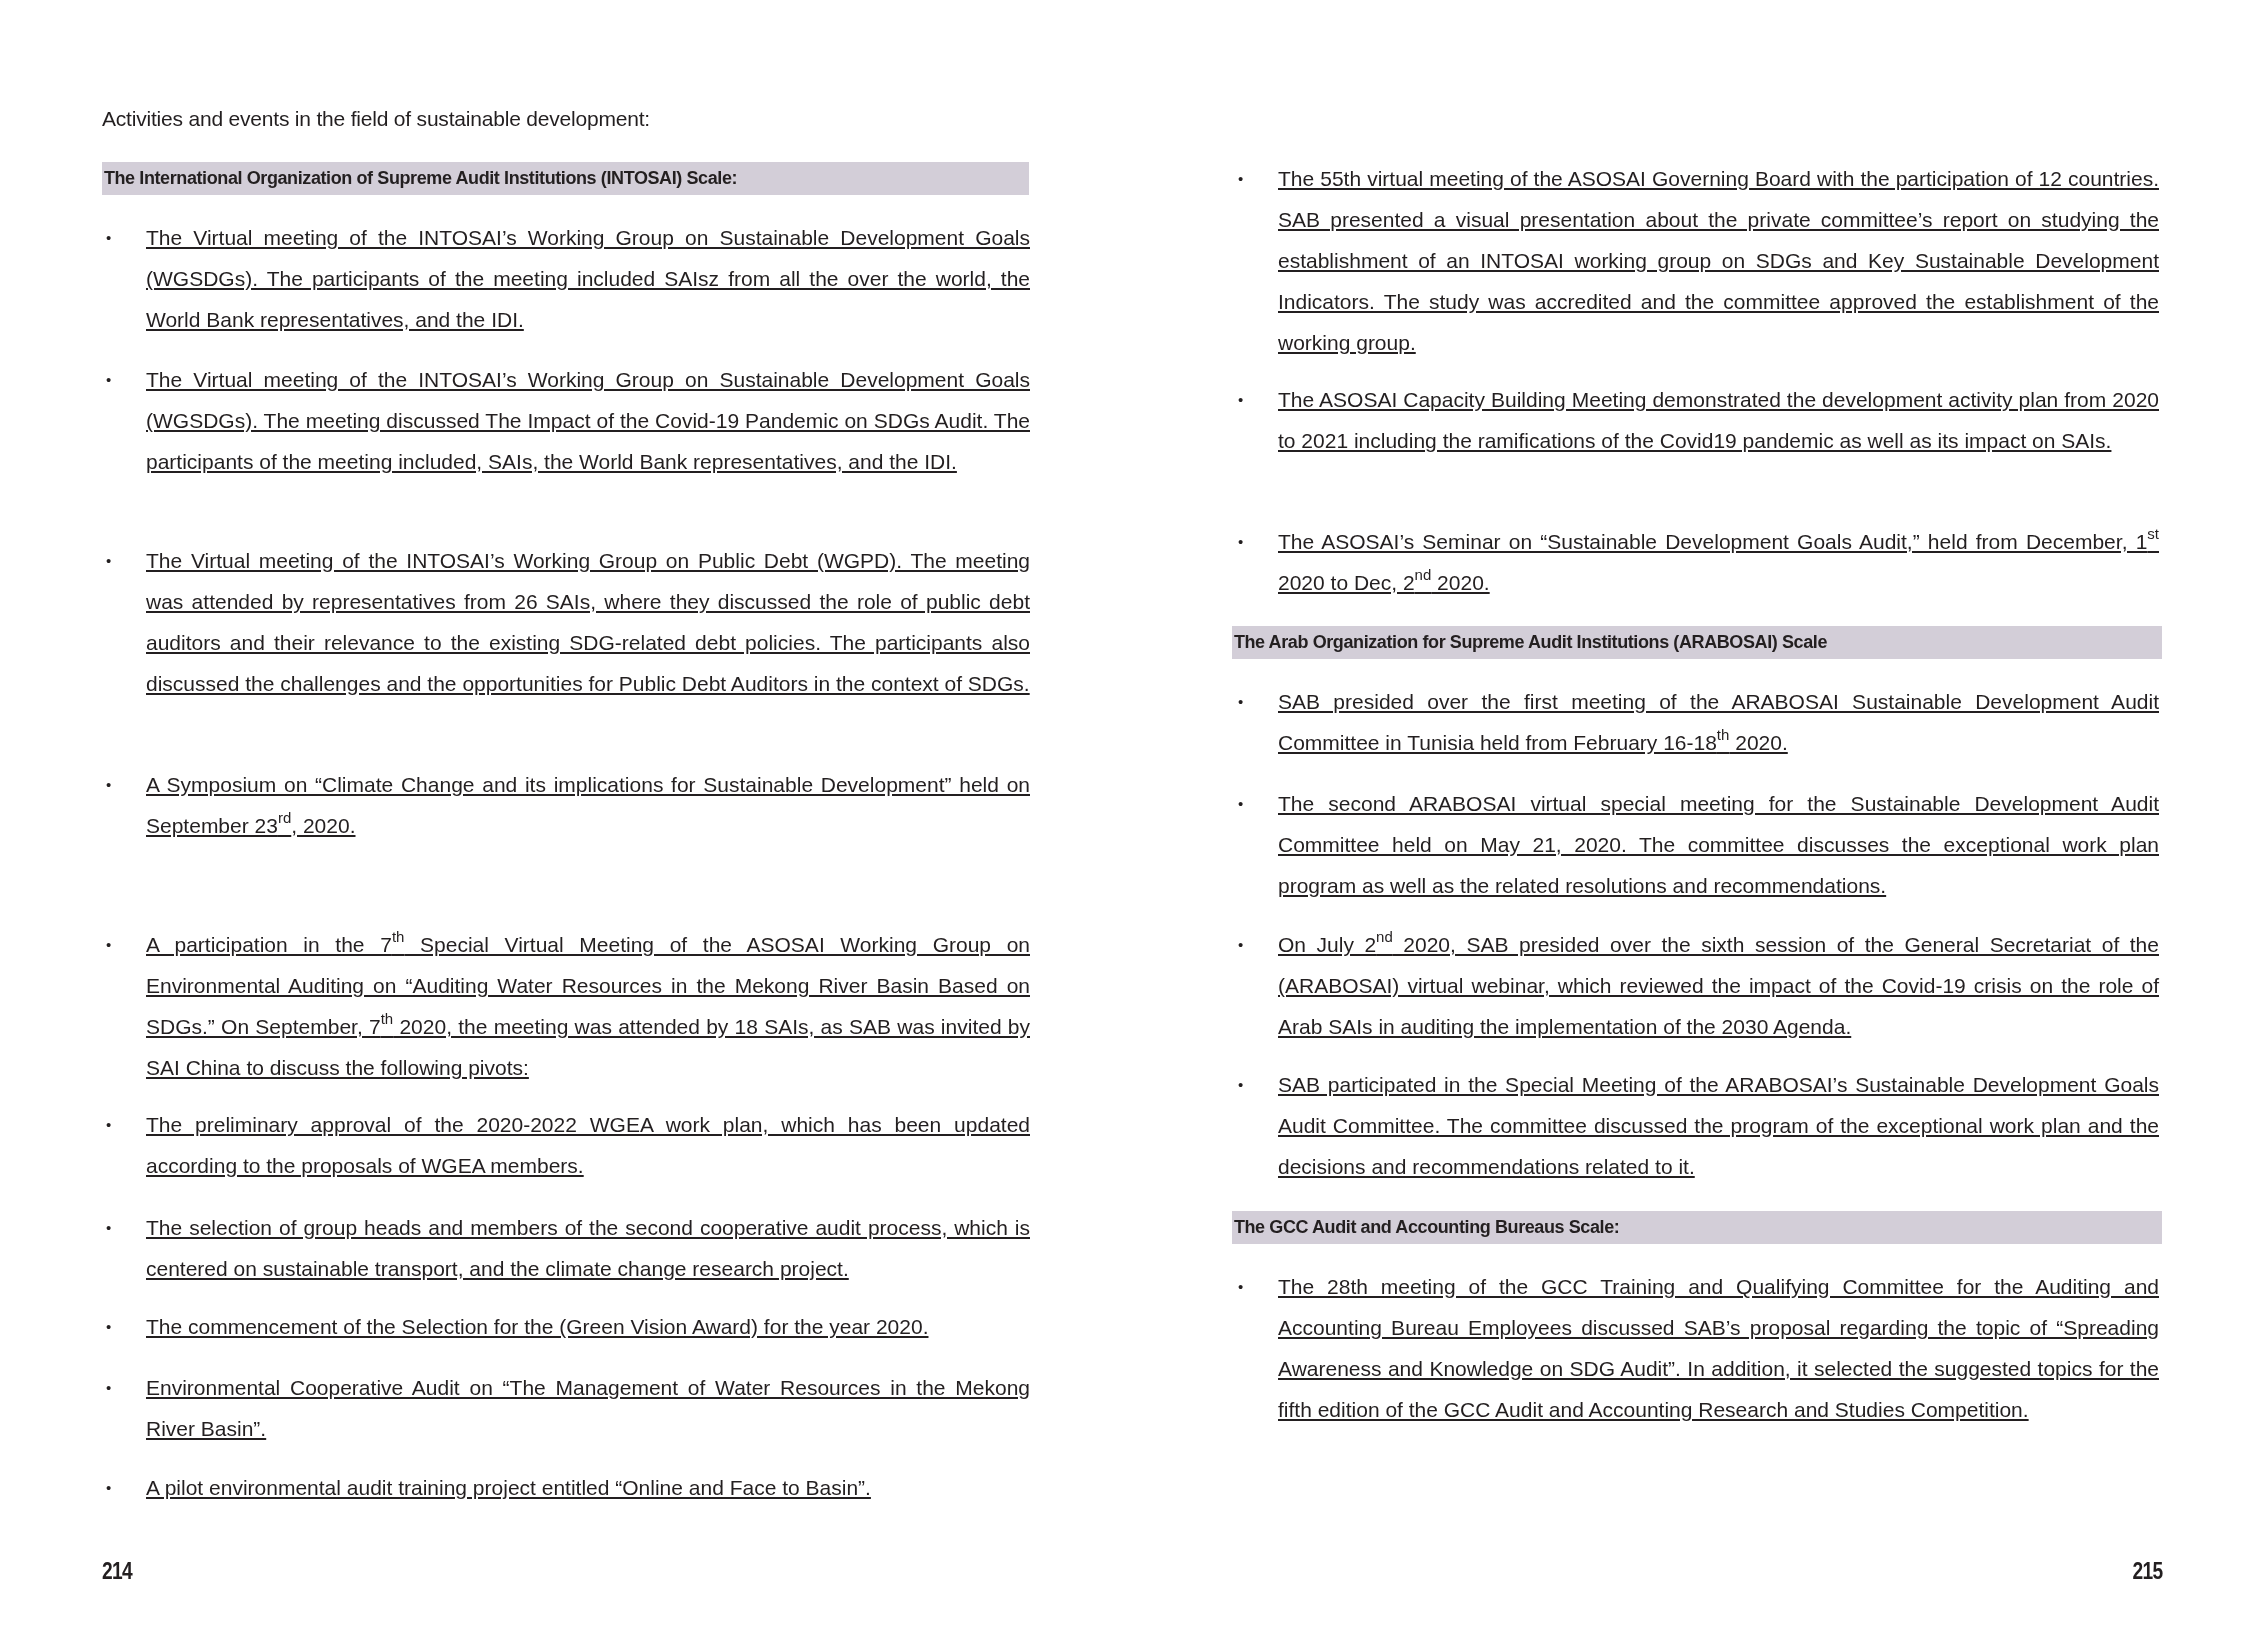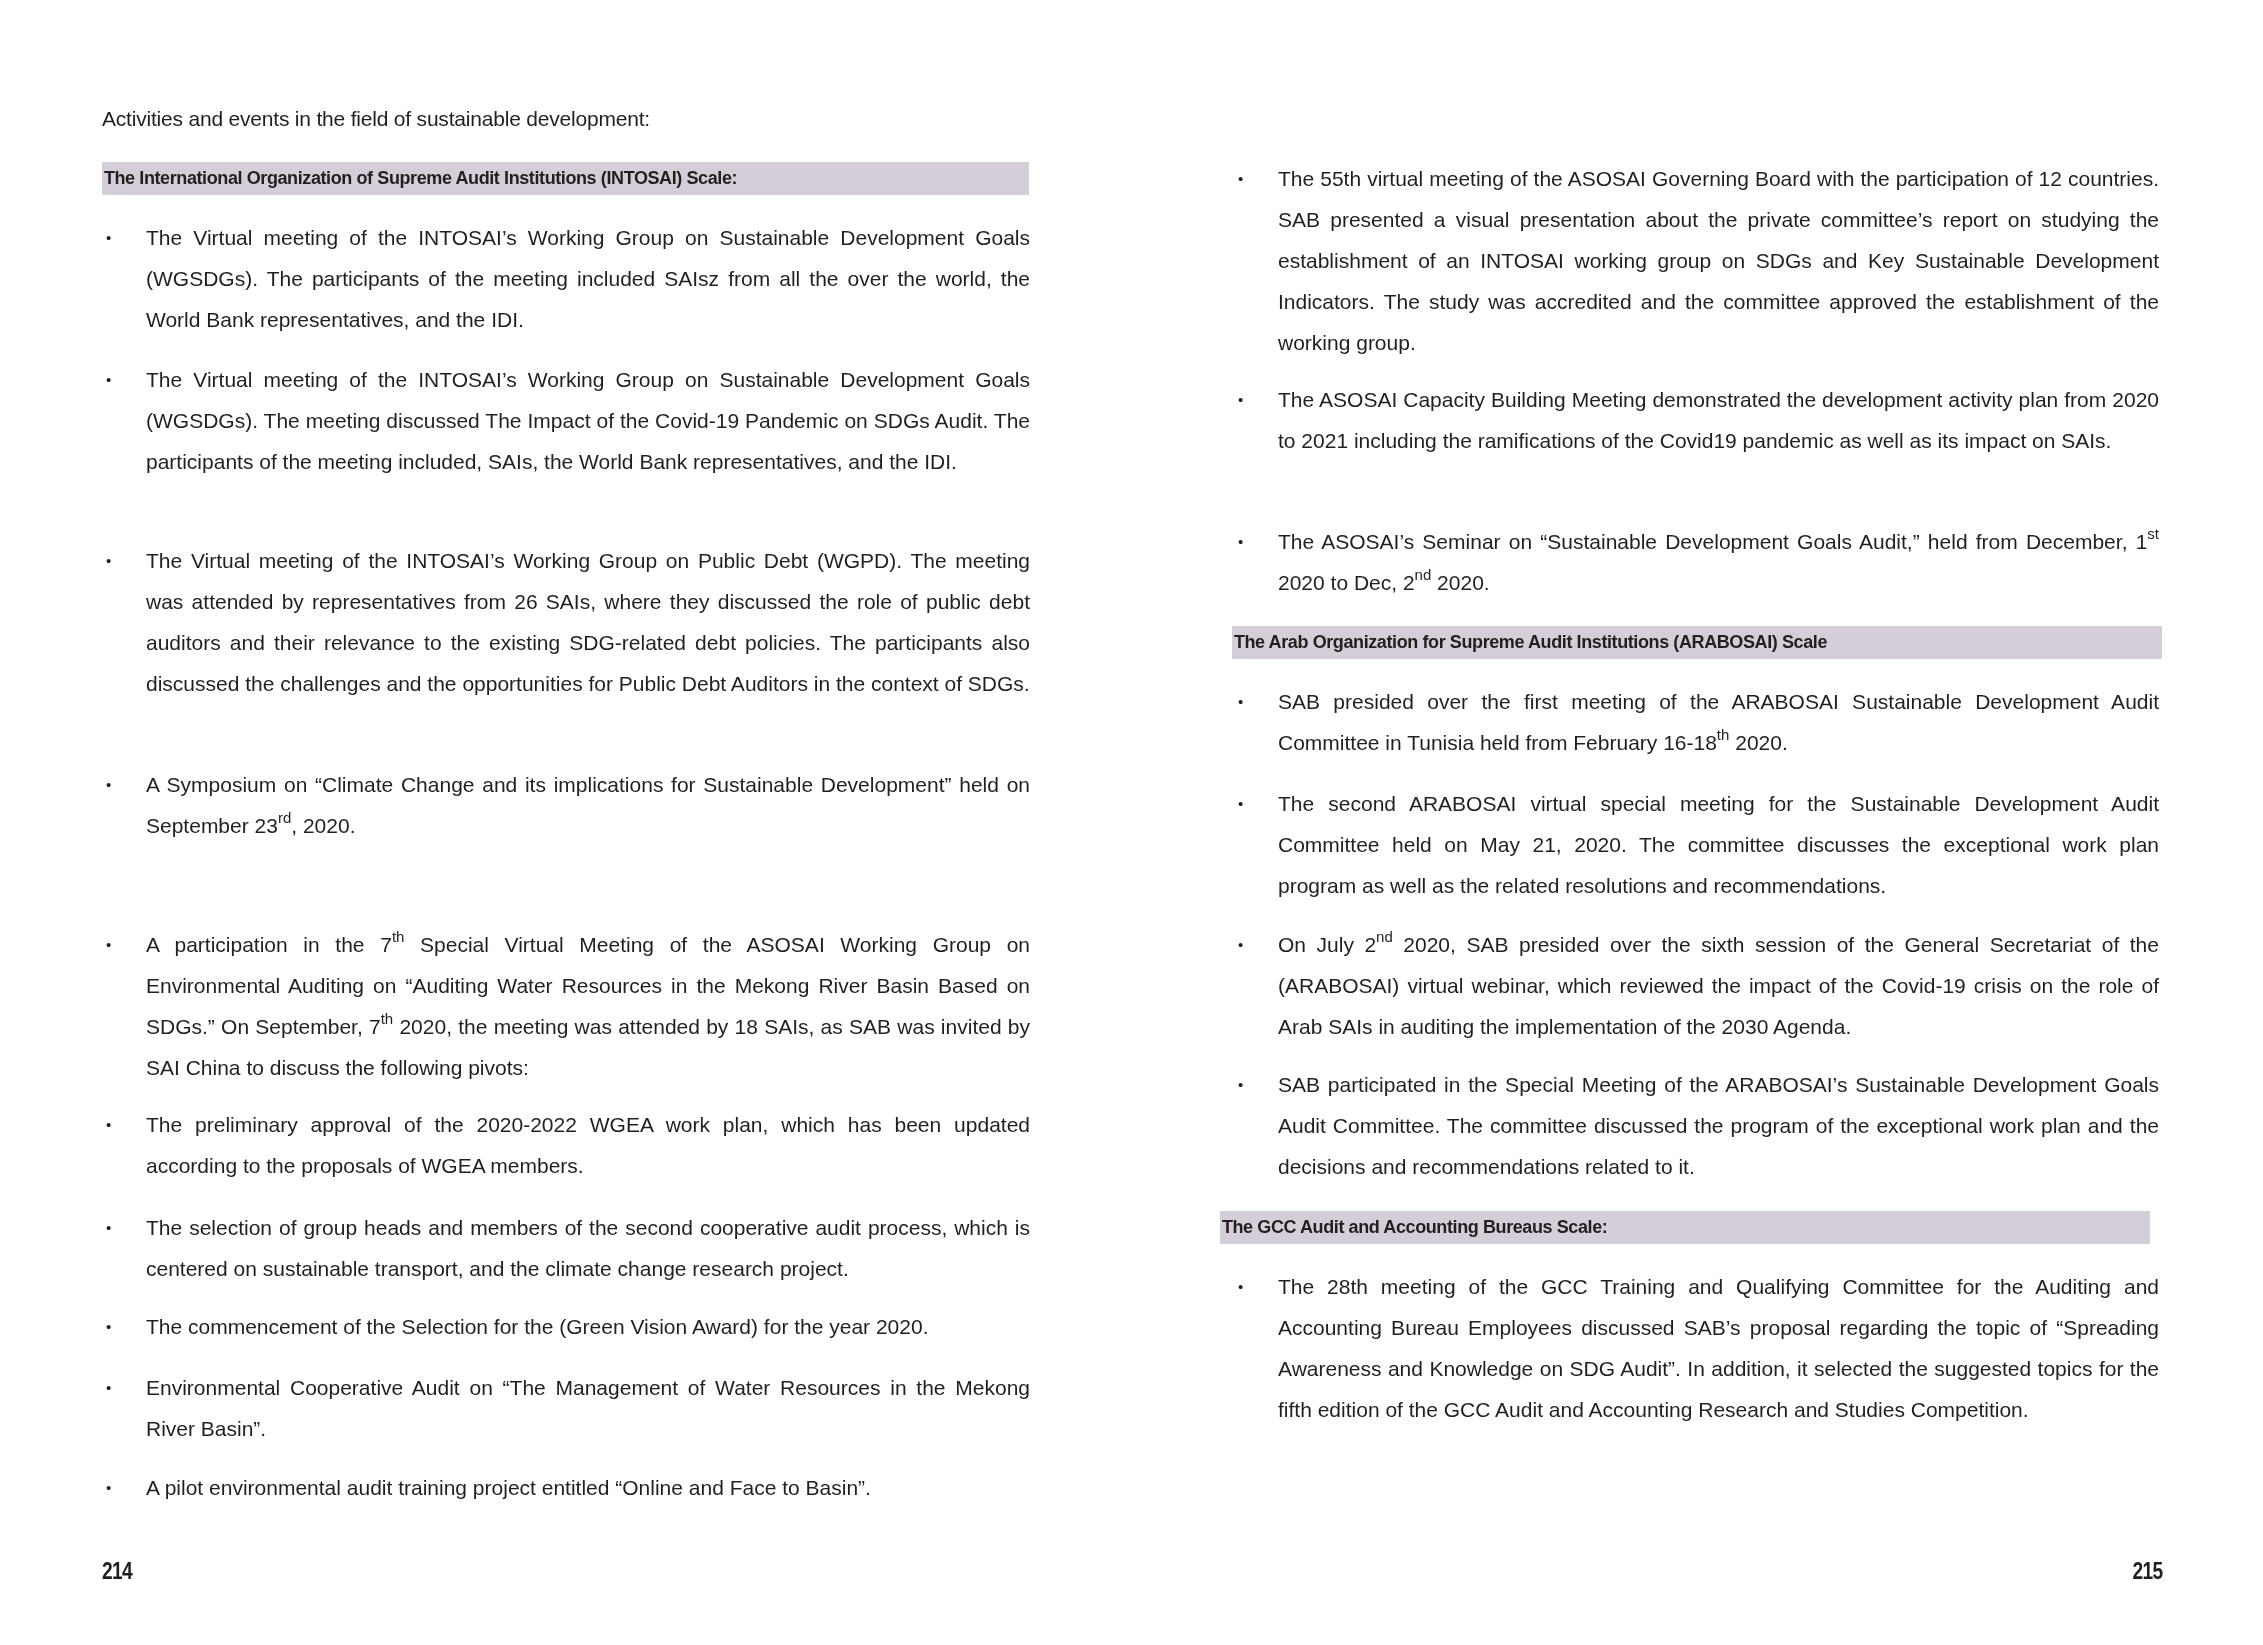--- a/index.html
+++ b/index.html
@@ -8,21 +8,21 @@
   .page { position:absolute; top:0; height:1426px; width:1132px; }
   .page.left { left:0; }
   .page.right { left:1132px; }
   .blk { position:absolute; font-size:21px; line-height:41px; }
   .intro { letter-spacing:-0.2px; }
   .heading { position:absolute; height:33px; background:#d3ced8; font-weight:bold;
              font-size:18px; line-height:33px; padding-left:1.9px; box-sizing:border-box;
              letter-spacing:-0.4px; }
   .bullet { position:absolute; font-size:21px; line-height:41px; text-align:justify; }
   .bullet .dot { position:absolute; left:-42px; top:0; width:9.5px; text-align:center; font-size:15px; }
-  .bullet .txt { display:block; }
+  .bullet .txt { display:block;text-decoration:underline; }
   sup { font-size:15px; line-height:0; vertical-align:10.4px;margin-top:16px; }
   .pagenum { position:absolute; top:1557px; font-weight:bold; font-size:24px;
              letter-spacing:-0.9px; transform:scaleX(0.8); transform-origin:left top; }
   .pagenum.rightnum { transform-origin:right top; }
 </style>
 </head>
 <body>
 
 <div class="page left">
   <div class="blk intro" style="left:102px; top:98px;">Activities and events in the field of sustainable development:</div>
@@ -102,21 +102,21 @@
     </div>
   <div class="bullet" style="left:146px; top:924px; width:881px;">
       <span class="dot">•</span>
       <span class="txt">On July 2<sup>nd</sup> 2020, SAB presided over the sixth session of the General Secretariat of the (ARABOSAI) virtual webinar, which reviewed the impact of the Covid-19 crisis on the role of Arab SAIs in auditing the implementation of the 2030 Agenda.</span>
     </div>
   <div class="bullet" style="left:146px; top:1064px; width:881px;">
       <span class="dot">•</span>
       <span class="txt">SAB participated in the Special Meeting of the ARABOSAI’s Sustainable Development Goals Audit Committee. The committee discussed the program of the exceptional work plan and the decisions and recommendations related to it.</span>
     </div>
 
-  <div class="heading" style="left:88px; top:1211px; width:930px;">The GCC Audit and Accounting Bureaus Scale:</div>
+  <div class="heading" style="left:100px; top:1211px; width:930px;">The GCC Audit and Accounting Bureaus Scale:</div>
 
   <div class="bullet" style="left:146px; top:1266px; width:881px;">
       <span class="dot">•</span>
       <span class="txt">The 28th meeting of the GCC Training and Qualifying Committee for the Auditing and Accounting Bureau Employees discussed SAB’s proposal regarding the topic of “Spreading Awareness and Knowledge on SDG Audit”. In addition, it selected the suggested topics for the fifth edition of the GCC Audit and Accounting Research and Studies  Competition.</span>
     </div>
 
   <div class="pagenum rightnum" style="right:102px;">215</div>
 </div>
 
 

